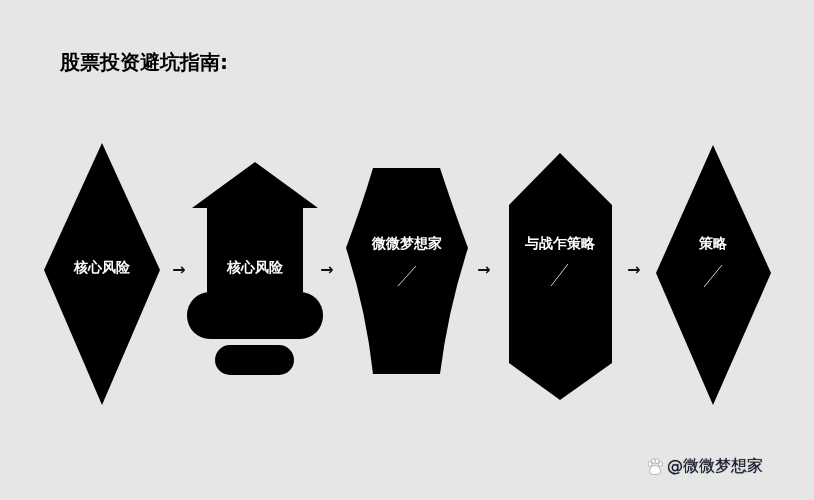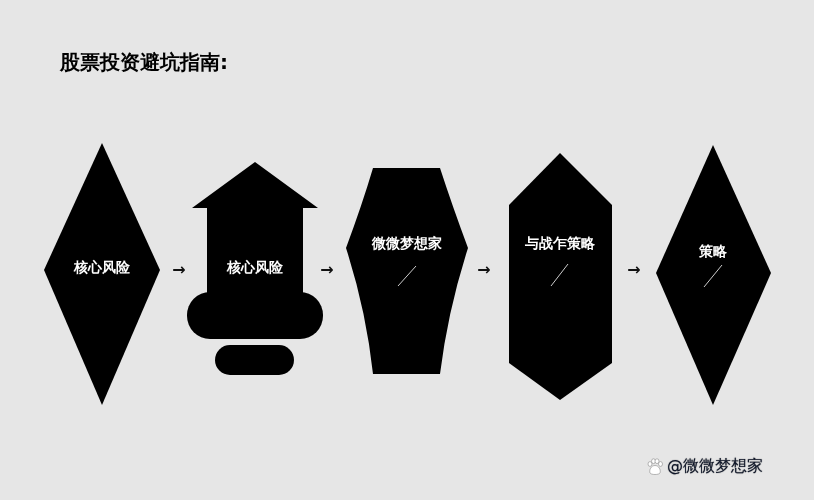--- a/index.html
+++ b/index.html
@@ -88,21 +88,21 @@
   <line x1="551" y1="286" x2="568" y2="264" stroke="#ccc" stroke-width="1"></line>
 
   <polygon points="713,145 771,273 713,405 656,273" fill="#000"></polygon>
   <line x1="704" y1="287" x2="722" y2="265" stroke="#ccc" stroke-width="1"></line>
 </svg>
 
 <div class="shape-label" style="left:102px; top:268px;">核心风险</div>
 <div class="shape-label" style="left:255px; top:268px;">核心风险</div>
 <div class="shape-label" style="left:407px; top:244px;">微微梦想家</div>
 <div class="shape-label" style="left:560px; top:244px;font-family:Liberation Serif, serif;">与战乍策略</div>
-<div class="shape-label" style="left:713px; top:252px;">策略</div>
+<div class="shape-label" style="left:713px; top:244px;">策略</div>
 
 <div class="arrow" style="left:179px; top:270px;">→</div>
 <div class="arrow" style="left:327px; top:270px;">→</div>
 <div class="arrow" style="left:484px; top:270px;">→</div>
 <div class="arrow" style="left:634px; top:270px;">→</div>
 
 <div class="watermark">
   <span class="paw">
     <svg width="18" height="18" viewBox="0 0 18 18">
       <g fill="#fff" stroke="#888" stroke-width="0.6">

